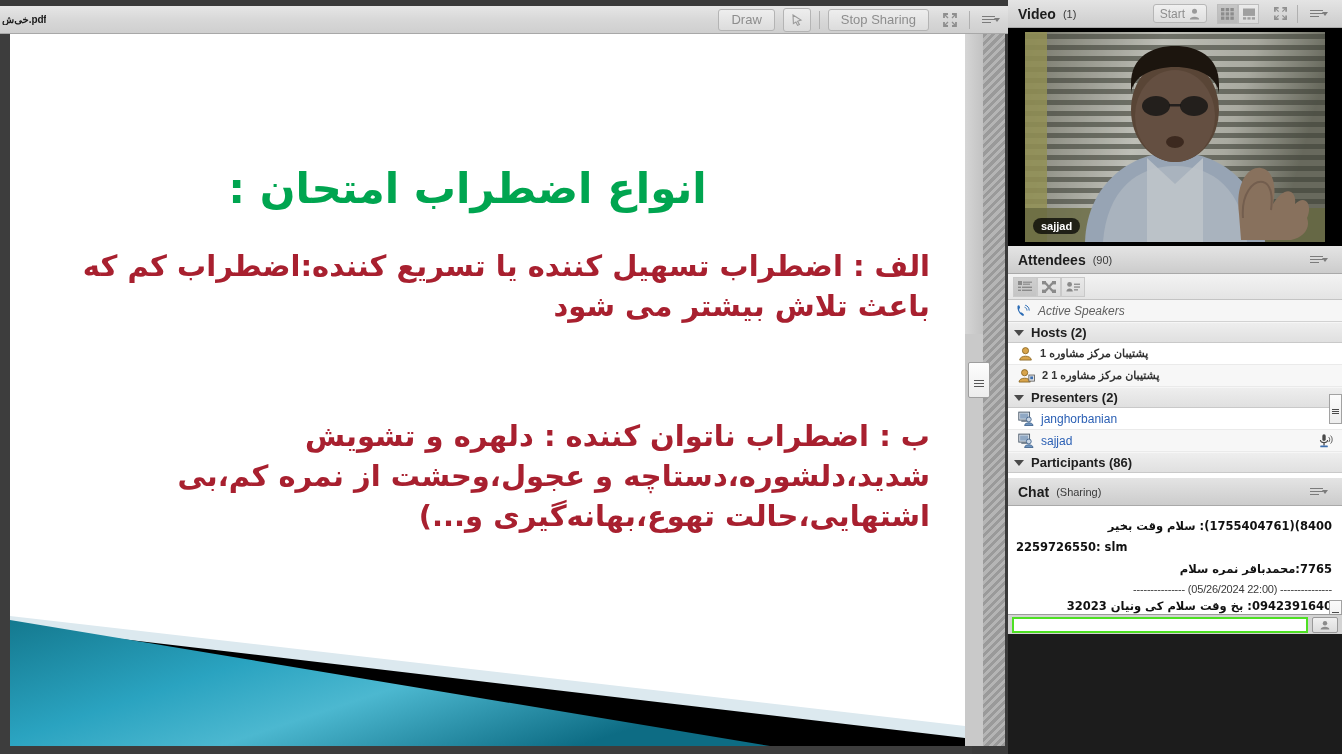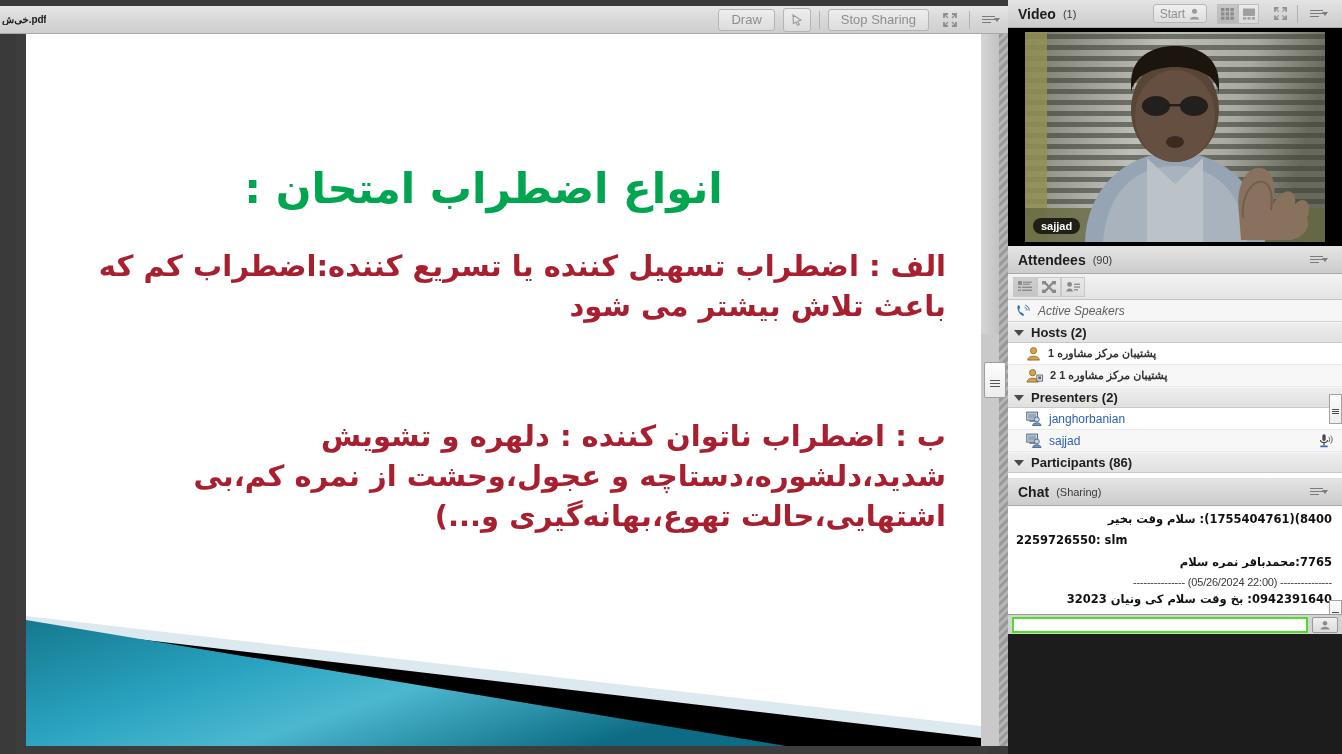--- a/index.html
+++ b/index.html
@@ -41,21 +41,21 @@
     display: flex; align-items: center; justify-content: center; margin-right: 6px;
   }
   .tb-sep { width: 1px; height: 18px; background: #b0b0b0; margin: 0 8px 0 2px; }
   .tb-plain {
     width: 26px; height: 24px; display: flex; align-items: center;
     justify-content: center; margin-right: 4px;
   }
 
   
   #slide-scroll-col {
-    position: absolute; left: 16px; top: 34px; width: 972px; height: 720px;
+    position: absolute; left: 0; top: 34px; width: 972px; height: 720px;
     background: #3d3d3d;
   }
   #slide {
     position: absolute; left: 10px; top: 0; width: 955px; height: 712px;
     background: #ffffff; overflow: hidden;
   }
   #slide-inner { position: relative; width: 100%; height: 100%; }
 
   .slide-title {
     position: absolute; left: 0; right: 40px; top: 132px;
@@ -180,41 +180,41 @@
 
   .group-row {
     height: 21px; background: linear-gradient(to bottom,#eeeeee,#e0e0e0);
     border-bottom:1px solid #c9c9c9; border-top:1px solid #f6f6f6;
     display:flex;align-items:center;padding-left:6px;gap:7px;
   }
   .tri { width:0;height:0;border-left:5px solid transparent;border-right:5px solid transparent;border-top:6px solid #4a4a4a; }
   .group-label { font-size:13px;color:#202020;font-weight:600; }
 
   .att-row {
-    height: 22px; display:flex; align-items:center; padding-left:18px; gap:7px;
+    height: 22px; display:flex; align-items:center; padding-left:10px; gap:7px;
     border-bottom:1px solid #eaeaea; background:#ffffff; position:relative;
   }
   .att-row.alt { background:#f7f7f7; }
   .att-name { font-size:12px; color:#2a5fb4; }
   .att-name.rtl { direction:rtl; color:#333; font-size:11px; font-weight:600; }
   .att-right-icon { position:absolute; right:8px; top:3px; }
 
   #att-list { height: 156px; overflow:hidden; position:relative; background:#fff; }
   #att-sb-tab {
     position:absolute; right:0; top:72px; width:13px; height:30px;
     background:linear-gradient(to bottom,#fbfbfb,#ededed);
     border:1px solid #a2a2a2; display:flex;align-items:center;justify-content:center; z-index:5;
   }
   #att-sb-tab i { display:block;width:7px;height:1px;background:#4a4a4a;
     box-shadow:0 2px 0 #4a4a4a, 0 4px 0 #4a4a4a; }
 
   
   #chat-pod { position:relative; }
   #chat-body {
-    height: 128px; background:#ffffff; padding:6px 10px 0 8px; overflow:hidden;
+    height: 128px; background:#ffffff; padding:13px 10px 0 8px; overflow:hidden;
     position:relative;
   }
   .chat-msg {
     font-size:11.5px; color:#111; margin-bottom:7px; line-height:1.25;
     direction: rtl; text-align: right; font-weight:bold;
     font-family:"DejaVu Sans","Liberation Sans",sans-serif;
   }
   .chat-msg.ltr { direction:ltr; text-align:left; }
   .chat-divider {
     font-size:11px; color:#3a3a3a; text-align:right; margin:2px 0 4px 0;

